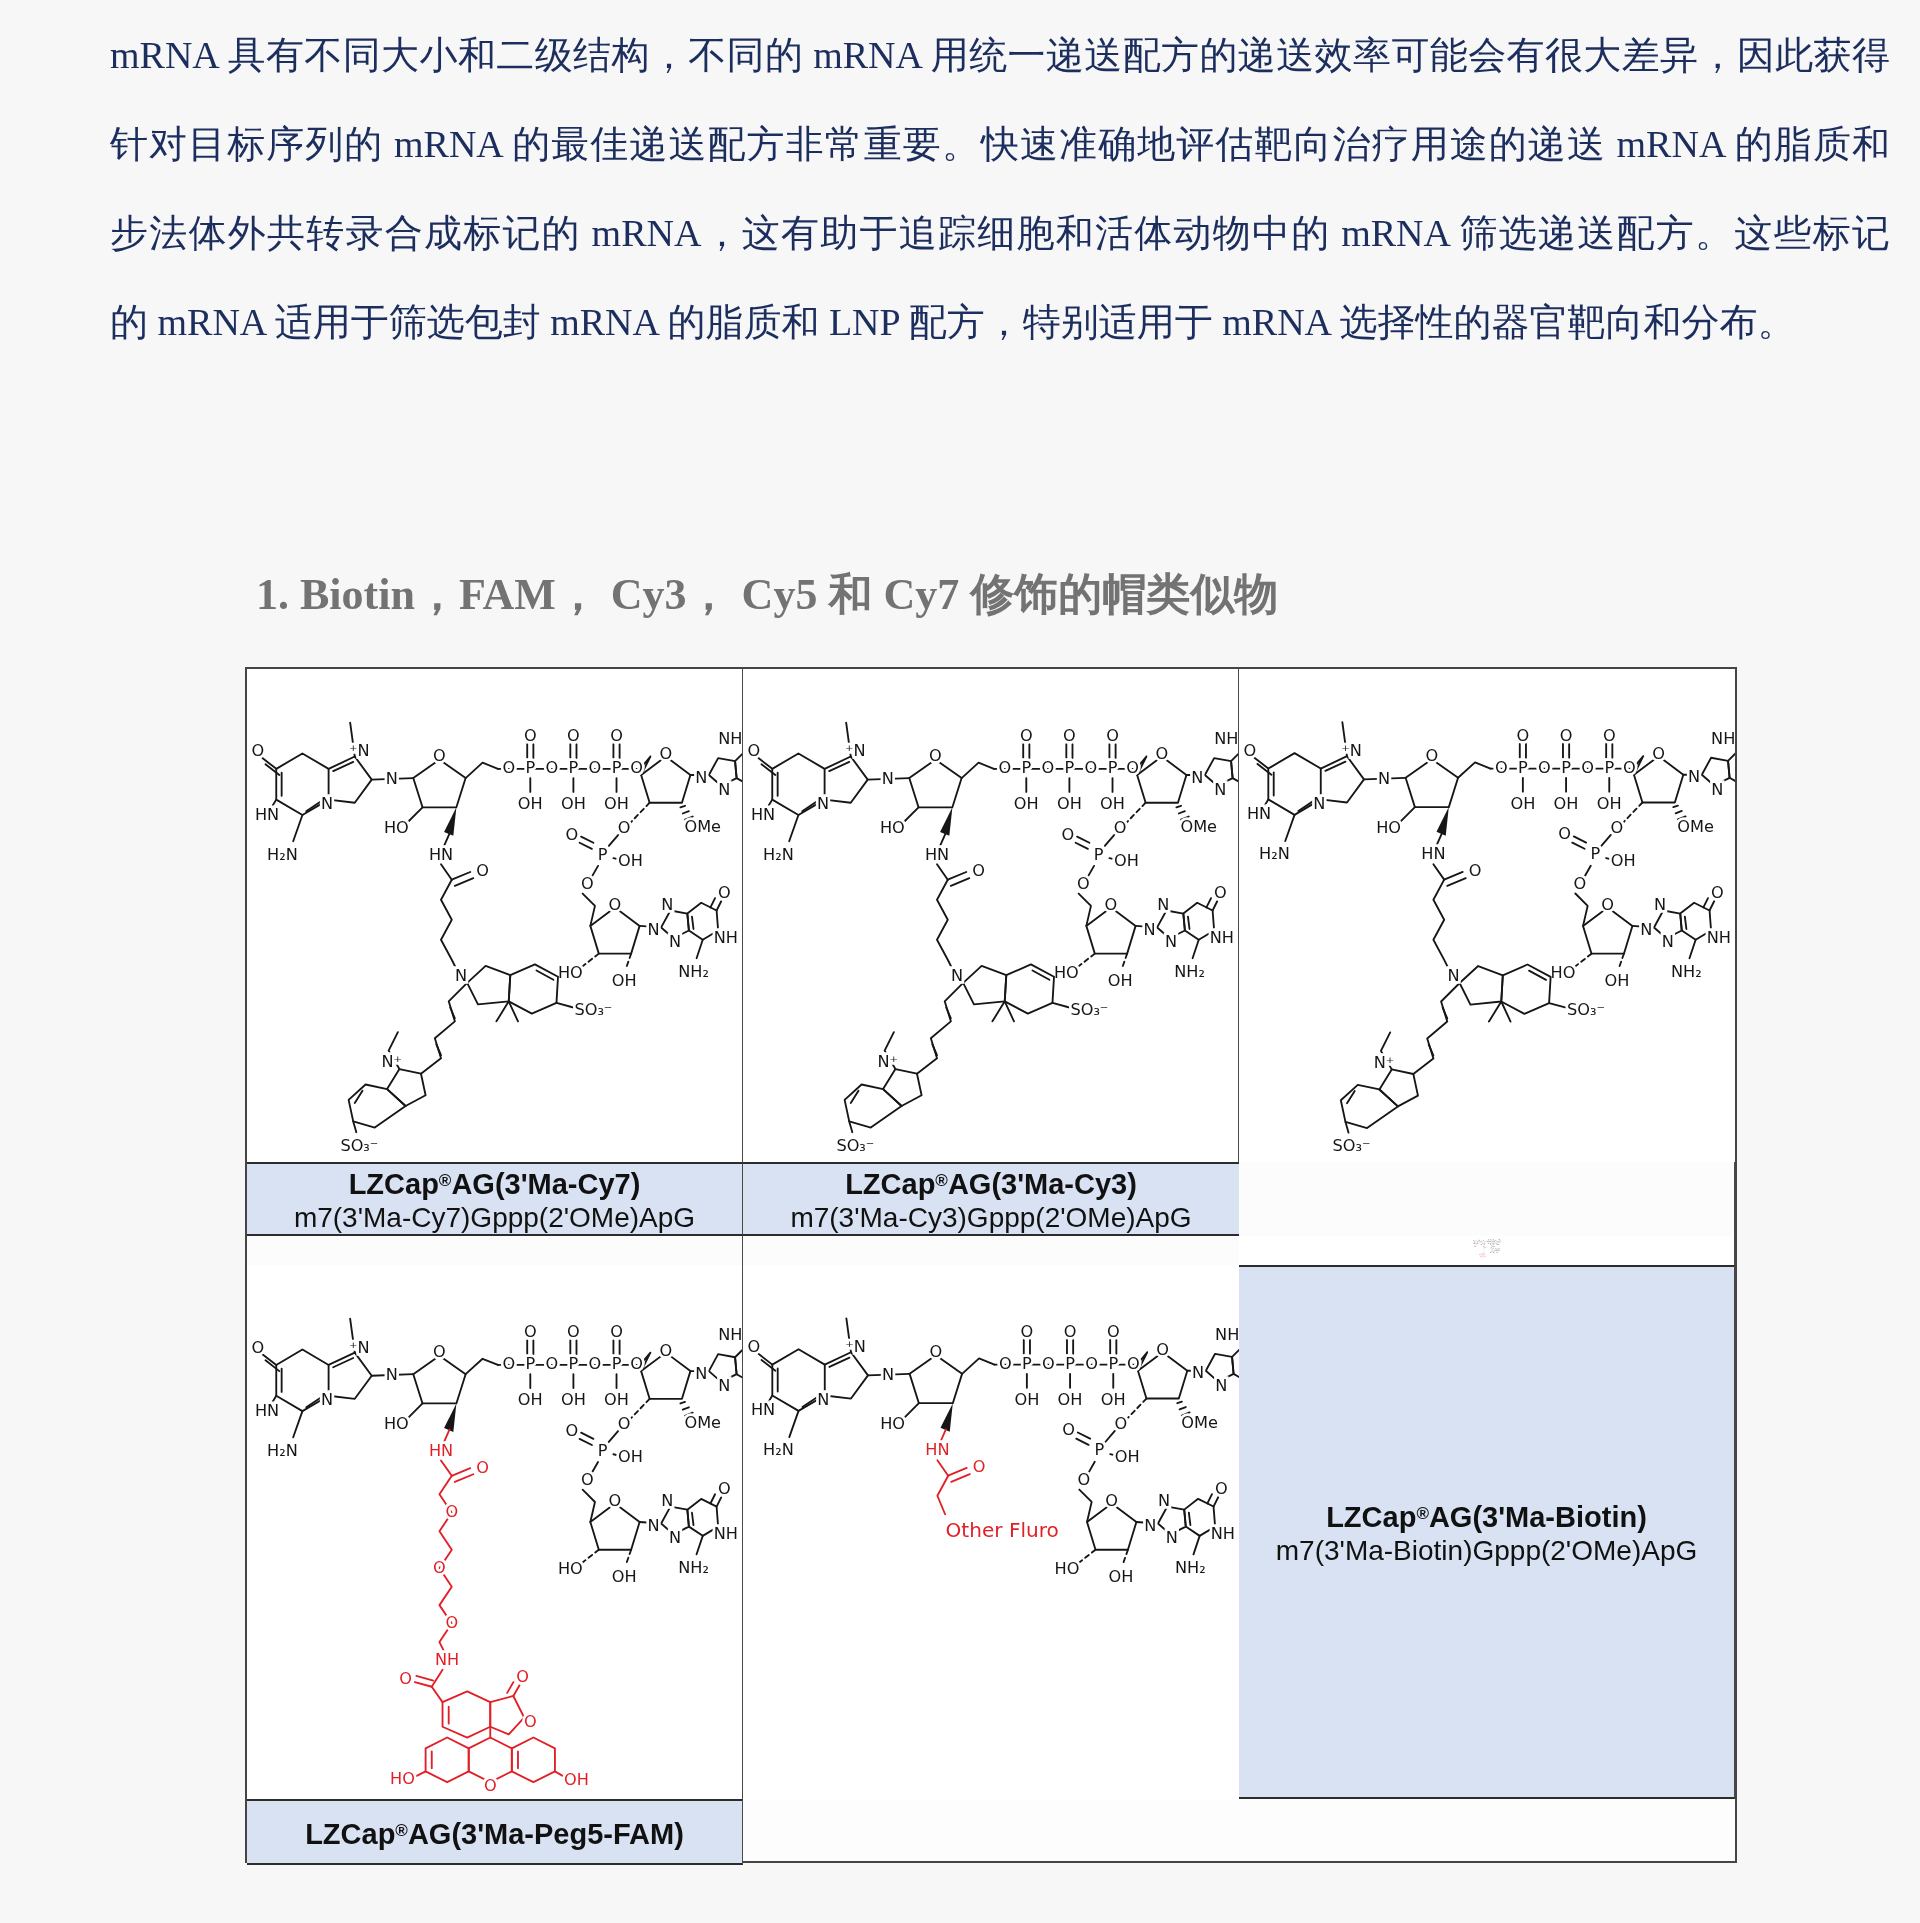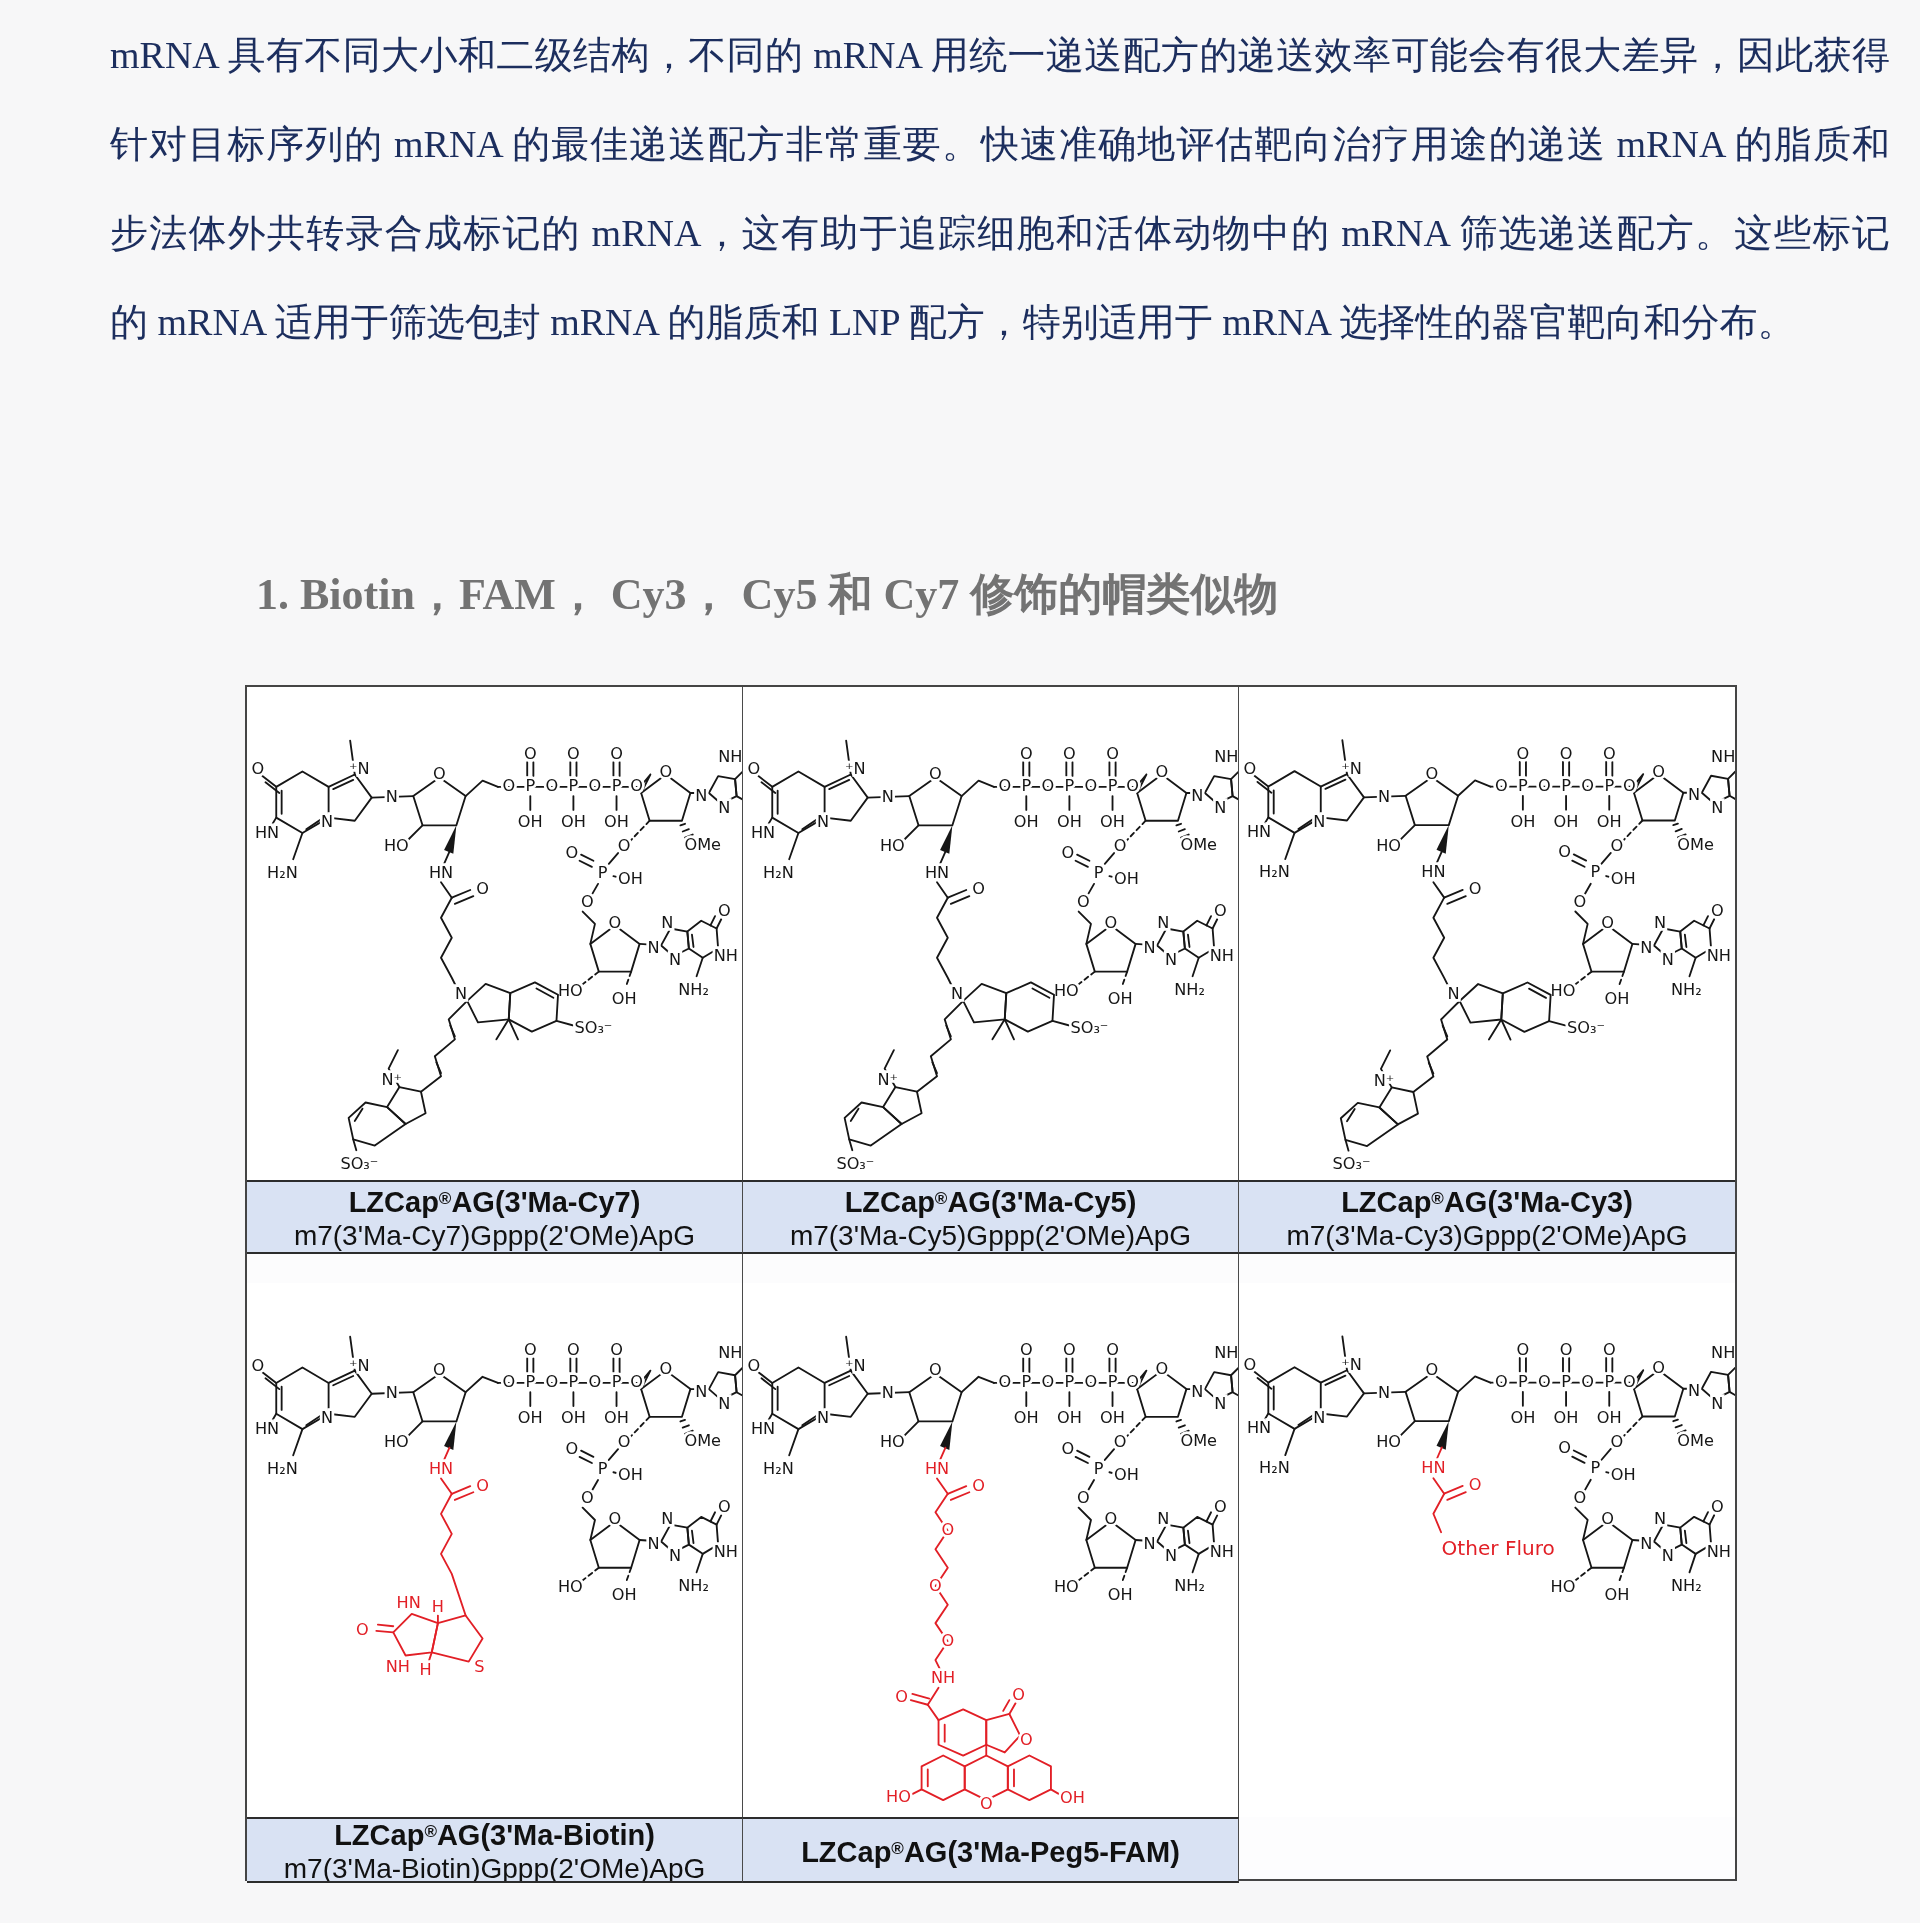--- a/index.html
+++ b/index.html
@@ -17,21 +17,21 @@
   }
   .pline.first{padding-left:121px;width:1659px;}
   .pline.last{text-align:right;text-align-last:left;}
   
   .heading{
     position:absolute;left:256px;top:565px;
     font-size:44px;font-weight:bold;color:#737373;white-space:nowrap;
   }
   
   .tbl{
-    position:absolute;left:245px;top:685px;width:1492px;height:1196px;
+    position:absolute;left:245px;top:667px;width:1492px;height:1196px;
     display:grid;box-sizing:border-box;
     grid-template-columns:1fr 1fr 1fr;
     grid-template-rows:493px 74px 29px 534px 66px;
     border:2.3px solid #454545;background:#fdfdfe;
   }
   .cell{box-sizing:border-box;border-right:1.5px solid #4a4a4a;overflow:hidden;}
   .cell.lastcol{border-right:none;}
   .sc{background:#ffffff;}
   .spacer{background:#fcfcfd;}
   .band{
@@ -208,24 +208,20 @@
       <g class="redg">
           <use href="#cytail"></use>
         </g>
     </svg>
   </div>
 
   <div class="cell band">
     <div class="bn"><span>LZCap</span><span class="reg">®</span><span>AG(3'Ma-Cy7)</span></div>
     <div class="bf">m7(3'Ma-Cy7)Gppp(2'OMe)ApG</div>
   </div>
-  <div class="cell band">
-    <div class="bn"><span>LZCap</span><span class="reg">®</span><span>AG(3'Ma-Cy5)</span></div>
-    <div class="bf">m7(3'Ma-Cy5)Gppp(2'OMe)ApG</div>
-  </div>
   <div class="cell band lastcol">
     <div class="bn"><span>LZCap</span><span class="reg">®</span><span>AG(3'Ma-Cy3)</span></div>
     <div class="bf">m7(3'Ma-Cy3)Gppp(2'OMe)ApG</div>
   </div>
 
   <div class="cell spacer"></div>
   <div class="cell spacer"></div>
   <div class="cell spacer lastcol"></div>
 
   <div class="cell sc">

